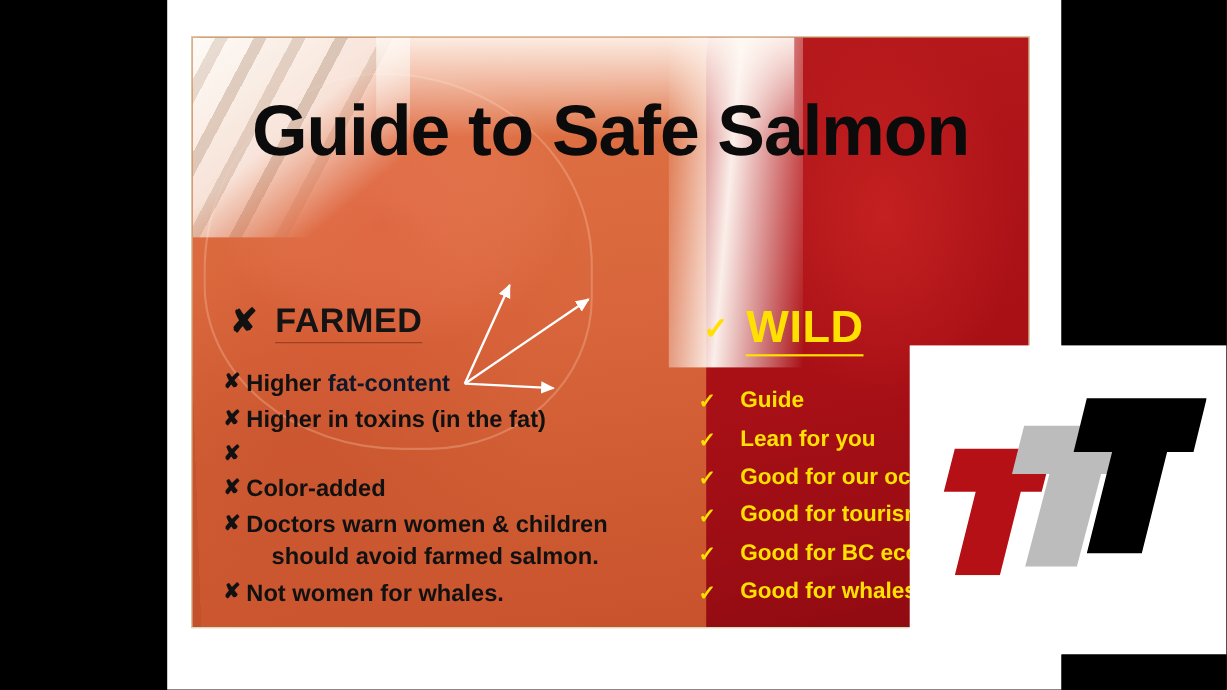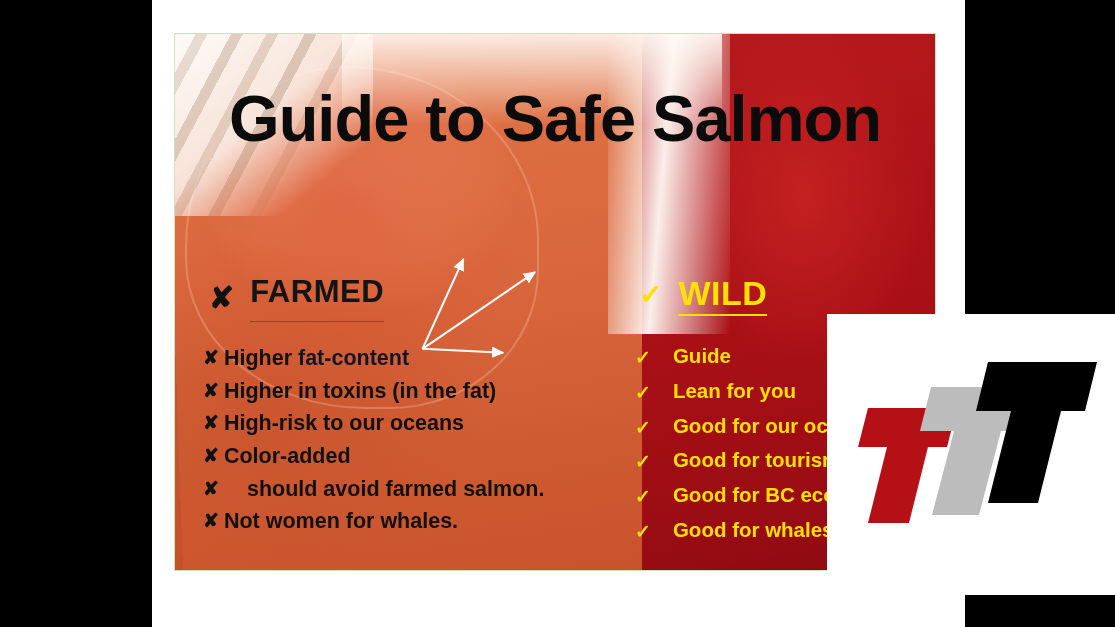--- a/index.html
+++ b/index.html
@@ -92,25 +92,25 @@
     white-space:nowrap;
   }
 
   .col-farmed { position:absolute; left:28px; top:240px; width:400px; }
   .col-wild   { position:absolute; left:460px; top:240px; width:300px; }
 
   .head-row { display:flex; align-items:center; gap:16px; }
   .head-farmed .hd-mark { font-size:30px; font-weight:800; color:#111; line-height:1; }
   .head-farmed .hd-text {
     font-size:31px; font-weight:600; color:#141414; letter-spacing:.5px;
-    border-bottom:1px solid rgba(90,30,10,.45); padding-bottom:11px;
+    border-bottom:1px solid rgba(90,30,10,.45); padding-bottom:1px;
   }
   .head-wild .hd-mark { font-size:28px; font-weight:800; color:#ffe000; line-height:1; }
   .head-wild .hd-text {
-    font-size:34px; font-weight:700; color:#ffe000; letter-spacing:.5px;
+    font-size:41px; font-weight:700; color:#ffe000; letter-spacing:.5px;
     border-bottom:2px solid #ffe000; padding-bottom:1px;
   }
   .head-farmed { padding-left:6px; }
   .head-wild { padding-left:4px; }
 
   ul.plist { list-style:none; margin-top:22px; }
   .col-wild ul.plist { margin-top:30px; }
 
   .plist li {
     display:flex; align-items:flex-start; gap:5px;
@@ -181,31 +181,30 @@
           <span class="li-text"><span>Higher </span><span class="hl-white">fat-content</span></span>
         </li>
 
         <li>
           <span class="mk-x">✘</span>
           <span class="li-text">Higher in toxins (in the fat)</span>
         </li>
 
         <li>
           <span class="mk-x">✘</span>
-          <span class="li-text">High-risk to our oceans</span>
         </li>
 
         <li>
           <span class="mk-x">✘</span>
           <span class="li-text">Color-added</span>
         </li>
 
         <li>
           <span class="mk-x">✘</span>
-          <span class="li-text"><span class="indent-line">should avoid farmed salmon.</span></span>
+          <span class="li-text"><span>Doctors warn women &amp; children</span><span class="indent-line">should avoid farmed salmon.</span></span>
         </li>
 
         <li>
           <span class="mk-x">✘</span>
           <span class="li-text">Not women for whales.</span>
         </li>
 
       </ul>
     </div>
 

